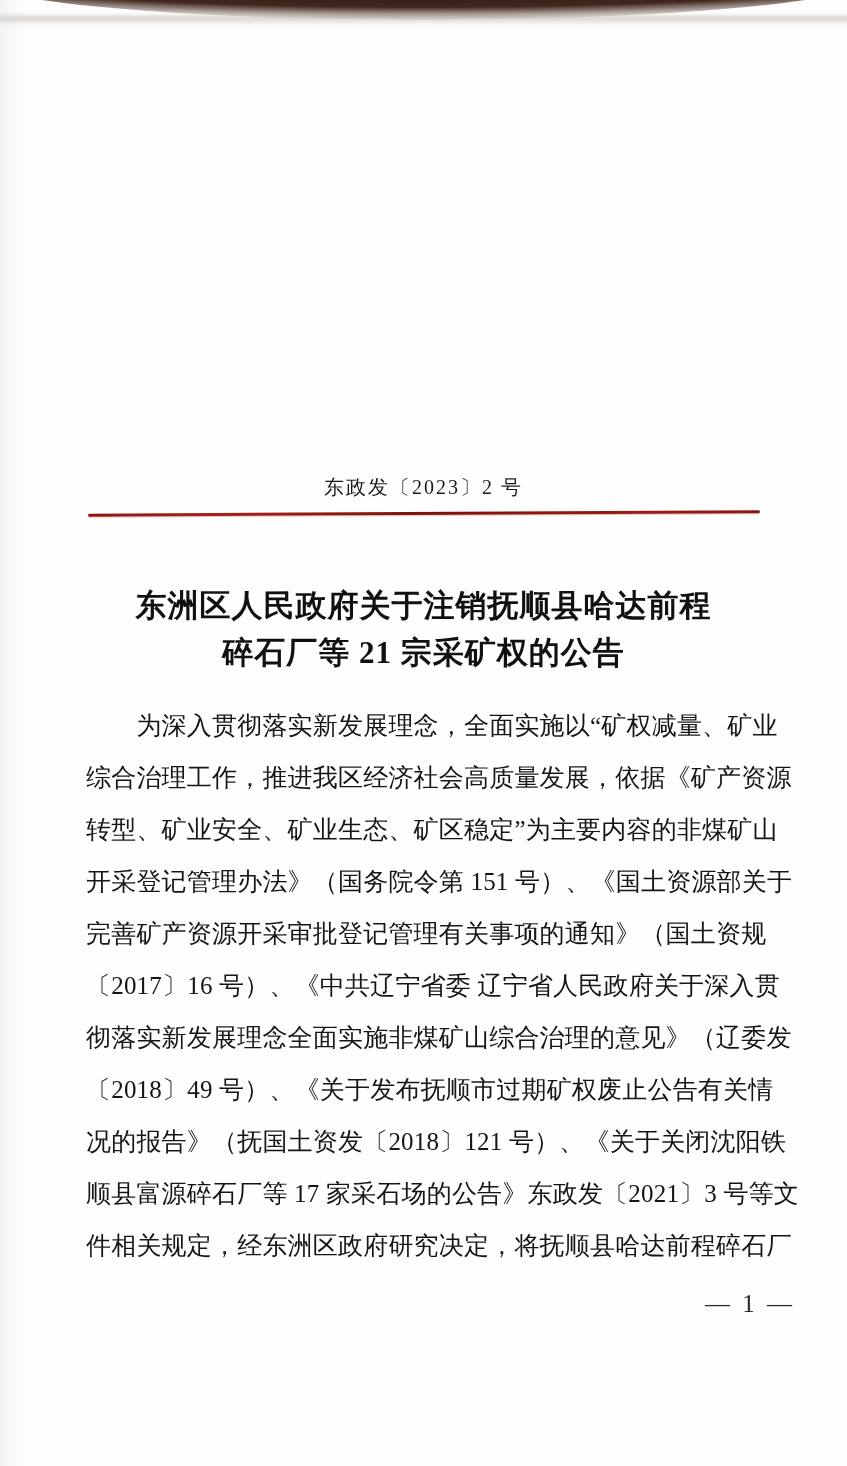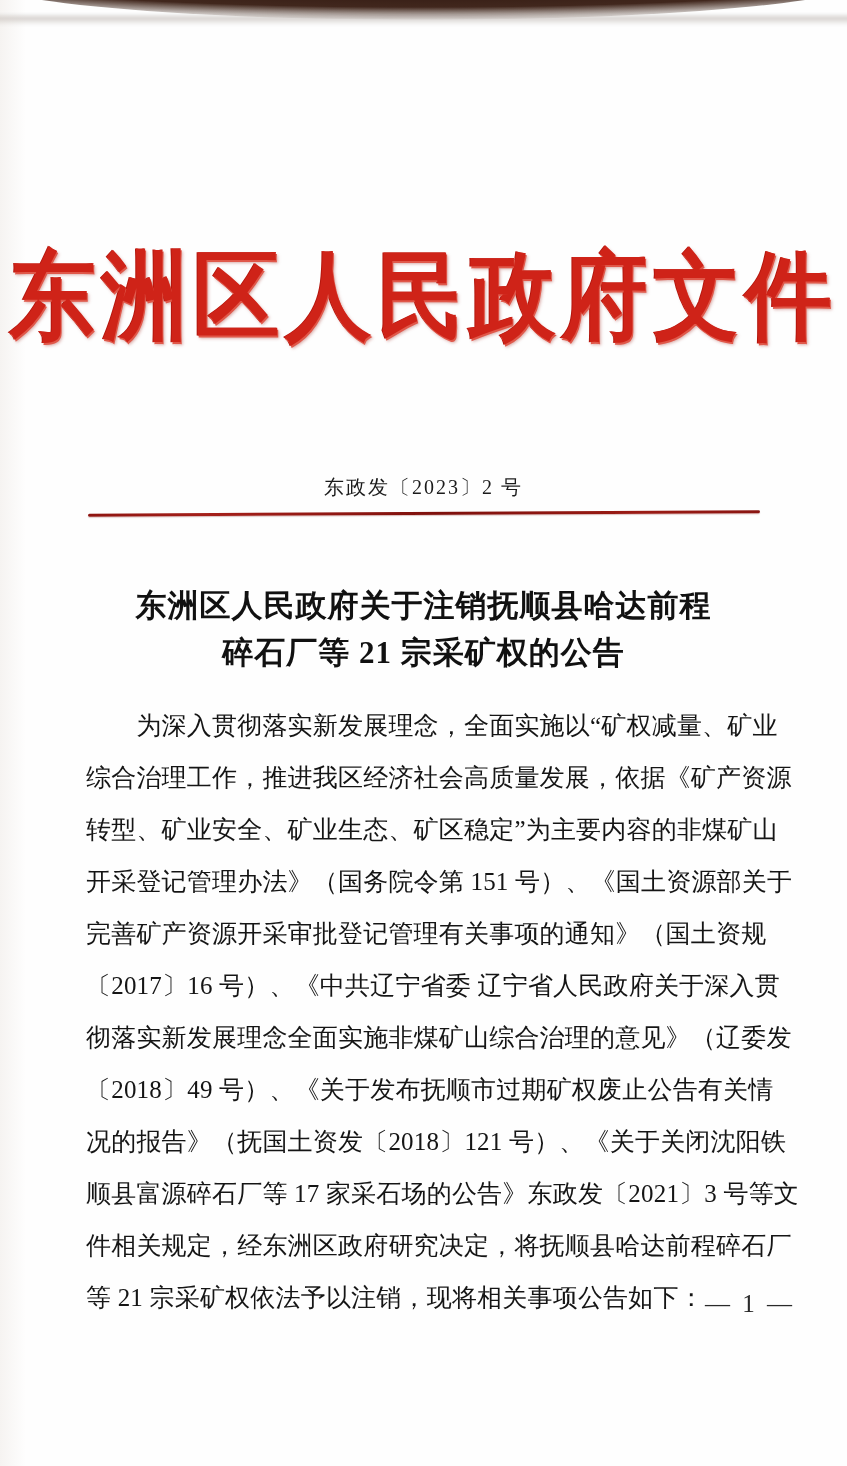--- a/index.html
+++ b/index.html
@@ -154,23 +154,20 @@
   }
 </style>
 </head>
 <body>
 
 <div class="page">
 
   <div class="scan-edge-top"></div>
   <div class="paper-tint-left"></div>
 
-  <div class="masthead">
-    <div class="masthead-title">东洲区人民政府文件</div>
-  </div>
 
   <div class="doc-number">东政发〔2023〕2 号</div>
 
   <div class="red-rule"></div>
 
   <div class="doc-title">
     <div>东洲区人民政府关于注销抚顺县哈达前程</div>
     <div>碎石厂等 21 宗采矿权的公告</div>
   </div>
 
@@ -179,18 +176,17 @@
     <span class="line">综合治理工作，推进我区经济社会高质量发展，依据《矿产资源</span>
     <span class="line">转型、矿业安全、矿业生态、矿区稳定”为主要内容的非煤矿山</span>
     <span class="line">开采登记管理办法》（国务院令第 151 号）、《国土资源部关于</span>
     <span class="line">完善矿产资源开采审批登记管理有关事项的通知》（国土资规</span>
     <span class="line">〔2017〕16 号）、《中共辽宁省委 辽宁省人民政府关于深入贯</span>
     <span class="line">彻落实新发展理念全面实施非煤矿山综合治理的意见》（辽委发</span>
     <span class="line">〔2018〕49 号）、《关于发布抚顺市过期矿权废止公告有关情</span>
     <span class="line">况的报告》（抚国土资发〔2018〕121 号）、《关于关闭沈阳铁</span>
     <span class="line">顺县富源碎石厂等 17 家采石场的公告》东政发〔2021〕3 号等文</span>
     <span class="line">件相关规定，经东洲区政府研究决定，将抚顺县哈达前程碎石厂</span>
-    <span class="line last">等 21 宗采矿权依法予以注销，现将相关事项公告如下：</span>
   </div>
 
   <div class="page-number">— 1 —</div>
 
 </div>
 
 </body></html>

